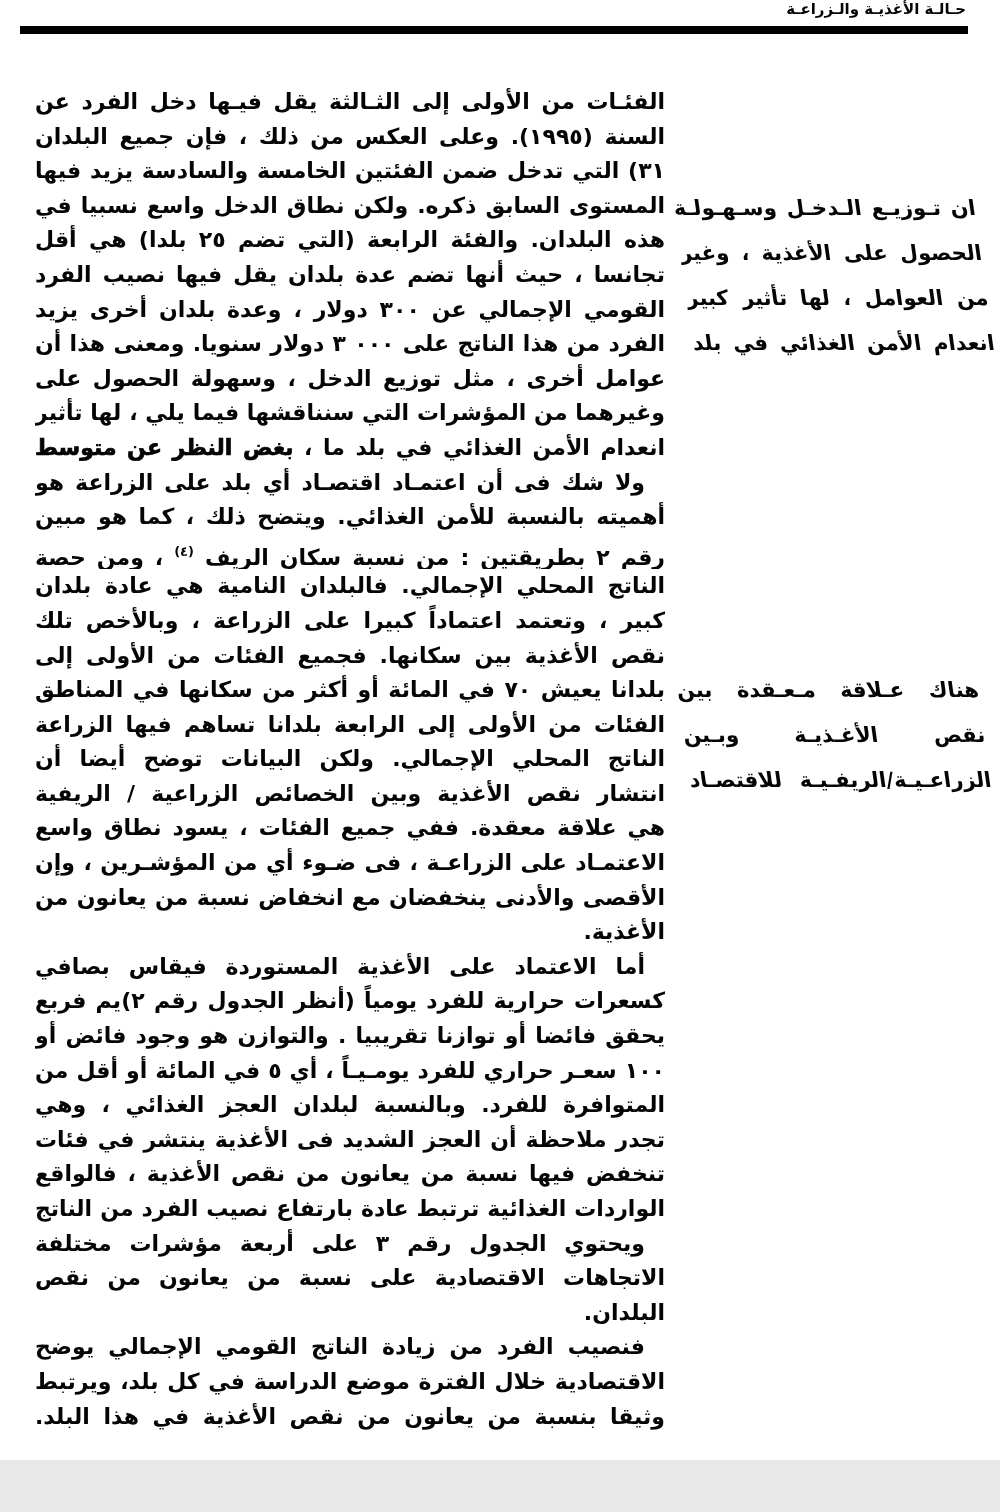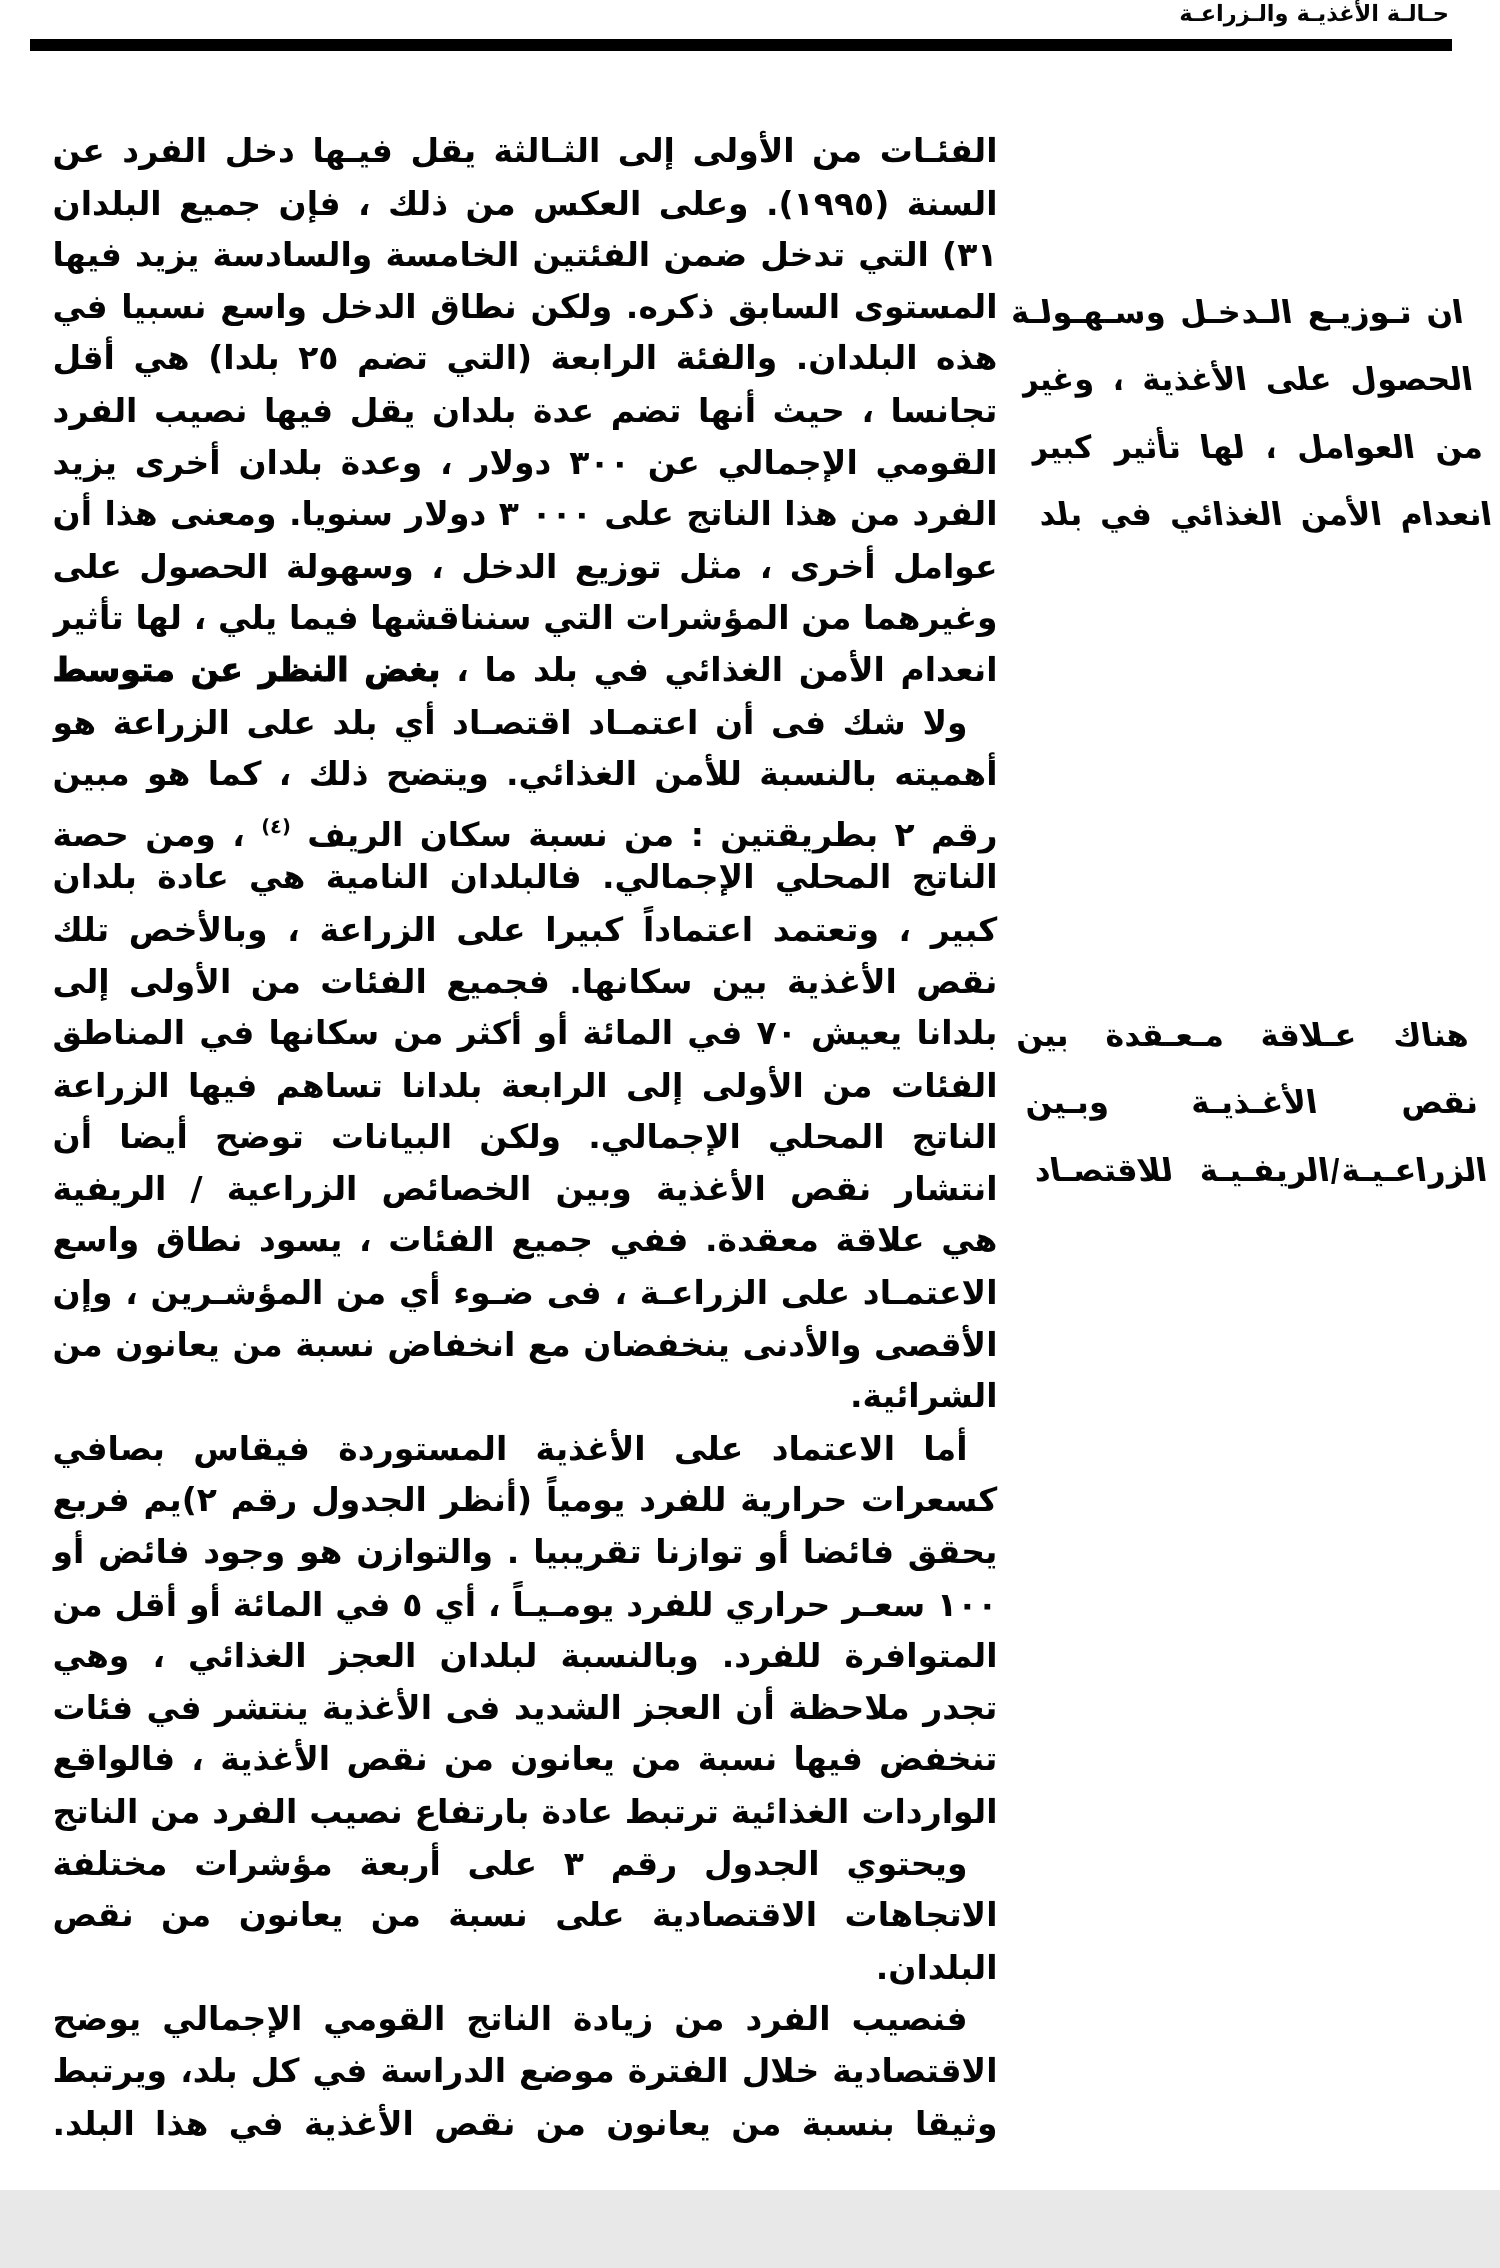--- a/index.html
+++ b/index.html
@@ -73,21 +73,21 @@
       <div class="bodyline">الناتج المحلي الإجمالي. فالبلدان النامية هي عادة بلدان ريفية إلى حد</div>
       <div class="bodyline">كبير ، وتعتمد اعتماداً كبيرا على الزراعة ، وبالأخص تلك التي ينتشر</div>
       <div class="bodyline">نقص الأغذية بين سكانها. فجميع الفئات من الأولى إلى الخامسة تضم</div>
       <div class="bodyline">بلدانا يعيش ٧٠ في المائة أو أكثر من سكانها في المناطق الريفية. وتضم</div>
       <div class="bodyline">الفئات من الأولى إلى الرابعة بلدانا تساهم فيها الزراعة بحصة كبيرة في</div>
       <div class="bodyline">الناتج المحلي الإجمالي. ولكن البيانات توضح أيضا أن العلاقة بين</div>
       <div class="bodyline">انتشار نقص الأغذية وبين الخصائص الزراعية / الريفية للاقتصاد</div>
       <div class="bodyline">هي علاقة معقدة. ففي جميع الفئات ، يسود نطاق واسع نسبيا من</div>
       <div class="bodyline">الاعتمـاد على الزراعـة ، فى ضـوء أي من المؤشـرين ، وإن كـان الحد</div>
       <div class="bodyline">الأقصى والأدنى ينخفضان مع انخفاض نسبة من يعانون من نقص</div>
-      <div class="bodyline short">الشرائية.</div>
+      <div class="bodyline short">الأغذية.</div>
       <div class="bodyline indent">أما الاعتماد على الأغذية المستوردة فيقاس بصافي الأغذية المستوردة</div>
       <div class="bodyline">كسعرات حرارية للفرد يومياً (أنظر الجدول رقم ٢)يم فربع البلدان فقط</div>
       <div class="bodyline">يحقق فائضا أو توازنا تقريبيا . والتوازن هو وجود فائض أو عجز يقل عن</div>
       <div class="bodyline">‏١٠٠ سعـر حراري للفرد يومـيـاً ، أي ٥ في المائة أو أقل من الأغذية</div>
       <div class="bodyline">المتوافرة للفرد. وبالنسبة لبلدان العجز الغذائي ، وهي الغالبية الساحقة ،</div>
       <div class="bodyline">تجدر ملاحظة أن العجز الشديد فى الأغذية ينتشر في فئات البلدان التي</div>
       <div class="bodyline">تنخفض فيها نسبة من يعانون من نقص الأغذية ، فالواقع أن ضخامة</div>
       <div class="bodyline">الواردات الغذائية ترتبط عادة بارتفاع نصيب الفرد من الناتج القومي</div>
       <div class="bodyline indent">ويحتوي الجدول رقم ٣ على أربعة مؤشرات مختلفة لتوضيح أثر بعض</div>
       <div class="bodyline">الاتجاهات الاقتصادية على نسبة من يعانون من نقص الأغذية في</div>

